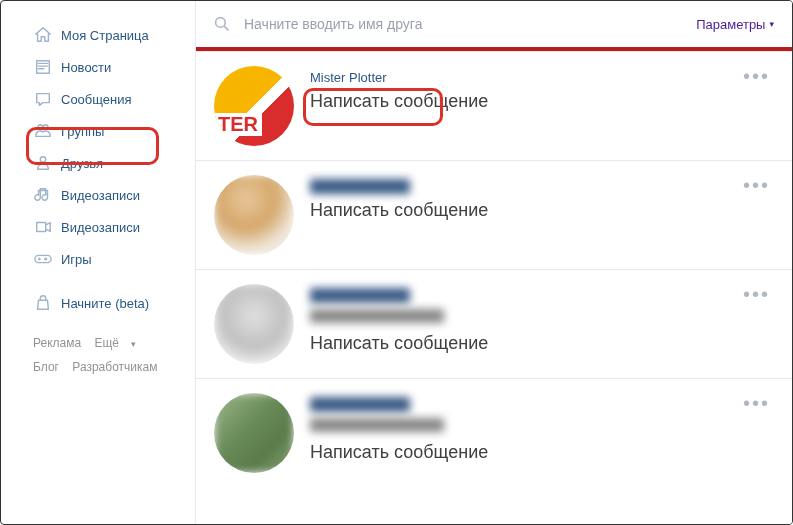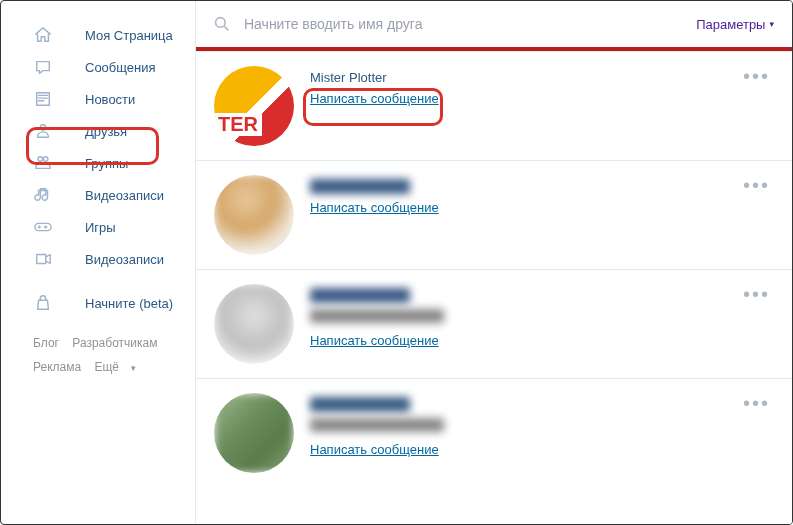--- a/index.html
+++ b/index.html
@@ -25,21 +25,20 @@
     border-right: 1px solid #e7e8ec;
   }
   .nav-item {
     display: flex;
     align-items: center;
     padding: 6px 8px 6px 32px;
     color: #2a5885;
     cursor: pointer;
     font-size: 13px;
     position: relative;
-    gap: 24px;
   }
   .nav-icon {
     width: 20px; height: 20px;
     display: inline-flex;
     align-items: center; justify-content: center;
     color: #9fb4cc;
     margin-right: 8px;
     flex-shrink: 0;
   }
   .nav-icon svg { width: 18px; height: 18px; fill: currentColor; }
@@ -164,24 +163,23 @@
     filter: blur(4px);
     height: 16px;
   }
   .friend-sub-blur {
     display: inline-block;
     background: #888;
     color: transparent;
     border-radius: 2px;
   }
   .friend-msg {
-    color: #0369a1;
-    font-size: 13px;
-    cursor: pointer;
-    text-decoration: underline;
+    color: #404040;
+    font-size: 18px;
+    cursor: pointer;
   }
   .more-btn {
     position: absolute;
     right: 22px;
     top: 20px;
     color: #aeb7c2;
     font-size: 20px;
     letter-spacing: 2px;
     cursor: pointer;
     line-height: 8px;
@@ -208,93 +206,93 @@
           <span class="nav-icon">
             <svg viewBox="0 0 20 20">
               <path d="M10 2 L2 9 L4 9 L4 17 L8 17 L8 12 L12 12 L12 17 L16 17 L16 9 L18 9 Z" fill="none" stroke="currentColor" stroke-width="1.6" stroke-linejoin="round" stroke-linecap="round"></path>
             </svg>
           </span>
           <span class="nav-label">Моя Страница</span>
         </div>
         <div class="nav-item">
           <span class="nav-icon">
             <svg viewBox="0 0 20 20">
+              <path d="M3 3 H17 V17 H3 Z M5 6 H15 M5 9 H15 M5 12 H11" fill="none" stroke="currentColor" stroke-width="1.6" stroke-linejoin="round" stroke-linecap="round"></path>
+            </svg>
+          </span>
+          <span class="nav-label">Новости</span>
+        </div>
+        <div class="nav-item">
+          <span class="nav-icon">
+            <svg viewBox="0 0 20 20">
               <path d="M3 4 H17 V14 H10 L6 17 V14 H3 Z" fill="none" stroke="currentColor" stroke-width="1.6" stroke-linejoin="round" stroke-linecap="round"></path>
             </svg>
           </span>
           <span class="nav-label">Сообщения</span>
         </div>
         <div class="nav-item">
           <span class="nav-icon">
             <svg viewBox="0 0 20 20">
-              <path d="M3 3 H17 V17 H3 Z M5 6 H15 M5 9 H15 M5 12 H11" fill="none" stroke="currentColor" stroke-width="1.6" stroke-linejoin="round" stroke-linecap="round"></path>
-            </svg>
-          </span>
-          <span class="nav-label">Новости</span>
+              <path d="M7 8 A2.5 2.5 0 1 0 7 3 A2.5 2.5 0 0 0 7 8 M13 8 A2.5 2.5 0 1 0 13 3 A2.5 2.5 0 0 0 13 8 M2 16 C2 12 4 10 7 10 C9 10 10 11 10 11 C10 11 11 10 13 10 C16 10 18 12 18 16 Z" fill="none" stroke="currentColor" stroke-width="1.6" stroke-linejoin="round" stroke-linecap="round"></path>
+            </svg>
+          </span>
+          <span class="nav-label">Группы</span>
         </div>
         <div class="nav-item">
           <span class="nav-icon">
             <svg viewBox="0 0 20 20">
               <path d="M10 9 A3 3 0 1 0 10 3 A3 3 0 0 0 10 9 M4 17 C4 13 7 11 10 11 C13 11 16 13 16 17 Z" fill="none" stroke="currentColor" stroke-width="1.6" stroke-linejoin="round" stroke-linecap="round"></path>
             </svg>
           </span>
           <span class="nav-label">Друзья</span>
         </div>
         <div class="nav-item">
           <span class="nav-icon">
             <svg viewBox="0 0 20 20">
-              <path d="M7 8 A2.5 2.5 0 1 0 7 3 A2.5 2.5 0 0 0 7 8 M13 8 A2.5 2.5 0 1 0 13 3 A2.5 2.5 0 0 0 13 8 M2 16 C2 12 4 10 7 10 C9 10 10 11 10 11 C10 11 11 10 13 10 C16 10 18 12 18 16 Z" fill="none" stroke="currentColor" stroke-width="1.6" stroke-linejoin="round" stroke-linecap="round"></path>
-            </svg>
-          </span>
-          <span class="nav-label">Группы</span>
-        </div>
-        <div class="nav-item">
-          <span class="nav-icon">
-            <svg viewBox="0 0 20 20">
               <path d="M7 3 V13 A3 3 0 1 1 5 10 V5 H15 V13 A3 3 0 1 1 13 10 V3 Z" fill="none" stroke="currentColor" stroke-width="1.6" stroke-linejoin="round" stroke-linecap="round"></path>
             </svg>
           </span>
           <span class="nav-label">Видеозаписи</span>
         </div>
         <div class="nav-item">
           <span class="nav-icon">
             <svg viewBox="0 0 20 20">
+              <path d="M3 5 H13 V15 H3 Z M13 8 L18 5 V15 L13 12 Z" fill="none" stroke="currentColor" stroke-width="1.6" stroke-linejoin="round" stroke-linecap="round"></path>
+            </svg>
+          </span>
+          <span class="nav-label">Видеозаписи</span>
+        </div>
+        <div class="nav-item">
+          <span class="nav-icon">
+            <svg viewBox="0 0 20 20">
               <path d="M5 6 H15 A4 4 0 0 1 15 14 H5 A4 4 0 0 1 5 6 M6 9 V11 M5 10 H7 M13 9 A1 1 0 1 0 13 11 A1 1 0 0 0 13 9" fill="none" stroke="currentColor" stroke-width="1.6" stroke-linejoin="round" stroke-linecap="round"></path>
             </svg>
           </span>
           <span class="nav-label">Игры</span>
-        </div>
-        <div class="nav-item">
-          <span class="nav-icon">
-            <svg viewBox="0 0 20 20">
-              <path d="M3 5 H13 V15 H3 Z M13 8 L18 5 V15 L13 12 Z" fill="none" stroke="currentColor" stroke-width="1.6" stroke-linejoin="round" stroke-linecap="round"></path>
-            </svg>
-          </span>
-          <span class="nav-label">Видеозаписи</span>
         </div>
       </div>
     <div class="nav-sep"></div>
     <div id="nav-secondary">
         <div class="nav-item">
           <span class="nav-icon">
             <svg viewBox="0 0 20 20">
               <path d="M5 7 H15 L16 17 H4 Z M7 7 V5 A3 3 0 0 1 13 5 V7" fill="none" stroke="currentColor" stroke-width="1.6" stroke-linejoin="round" stroke-linecap="round"></path>
             </svg>
           </span>
           <span class="nav-label">Начните (beta)</span>
         </div>
       </div>
     <div class="footer-links">
+      <div class="footer-row">
+        <span>Реклама</span>
+        <span><span>Ещё</span><span class="chevron-down">▾</span></span>
+      </div>
       <div class="footer-row">
         <span>Блог</span>
         <span>Разработчикам</span>
-      </div>
-      <div class="footer-row">
-        <span>Реклама</span>
-        <span><span>Ещё</span><span class="chevron-down">▾</span></span>
       </div>
     </div>
   </div>
 
   <div class="main">
     <div class="search-bar">
       <span class="search-icon">
         <svg viewBox="0 0 20 20">
             <path d="M8 2 A6 6 0 1 0 8 14 A6 6 0 0 0 8 2 M13 13 L18 18" fill="none" stroke="currentColor" stroke-width="2"></path>
           </svg>

